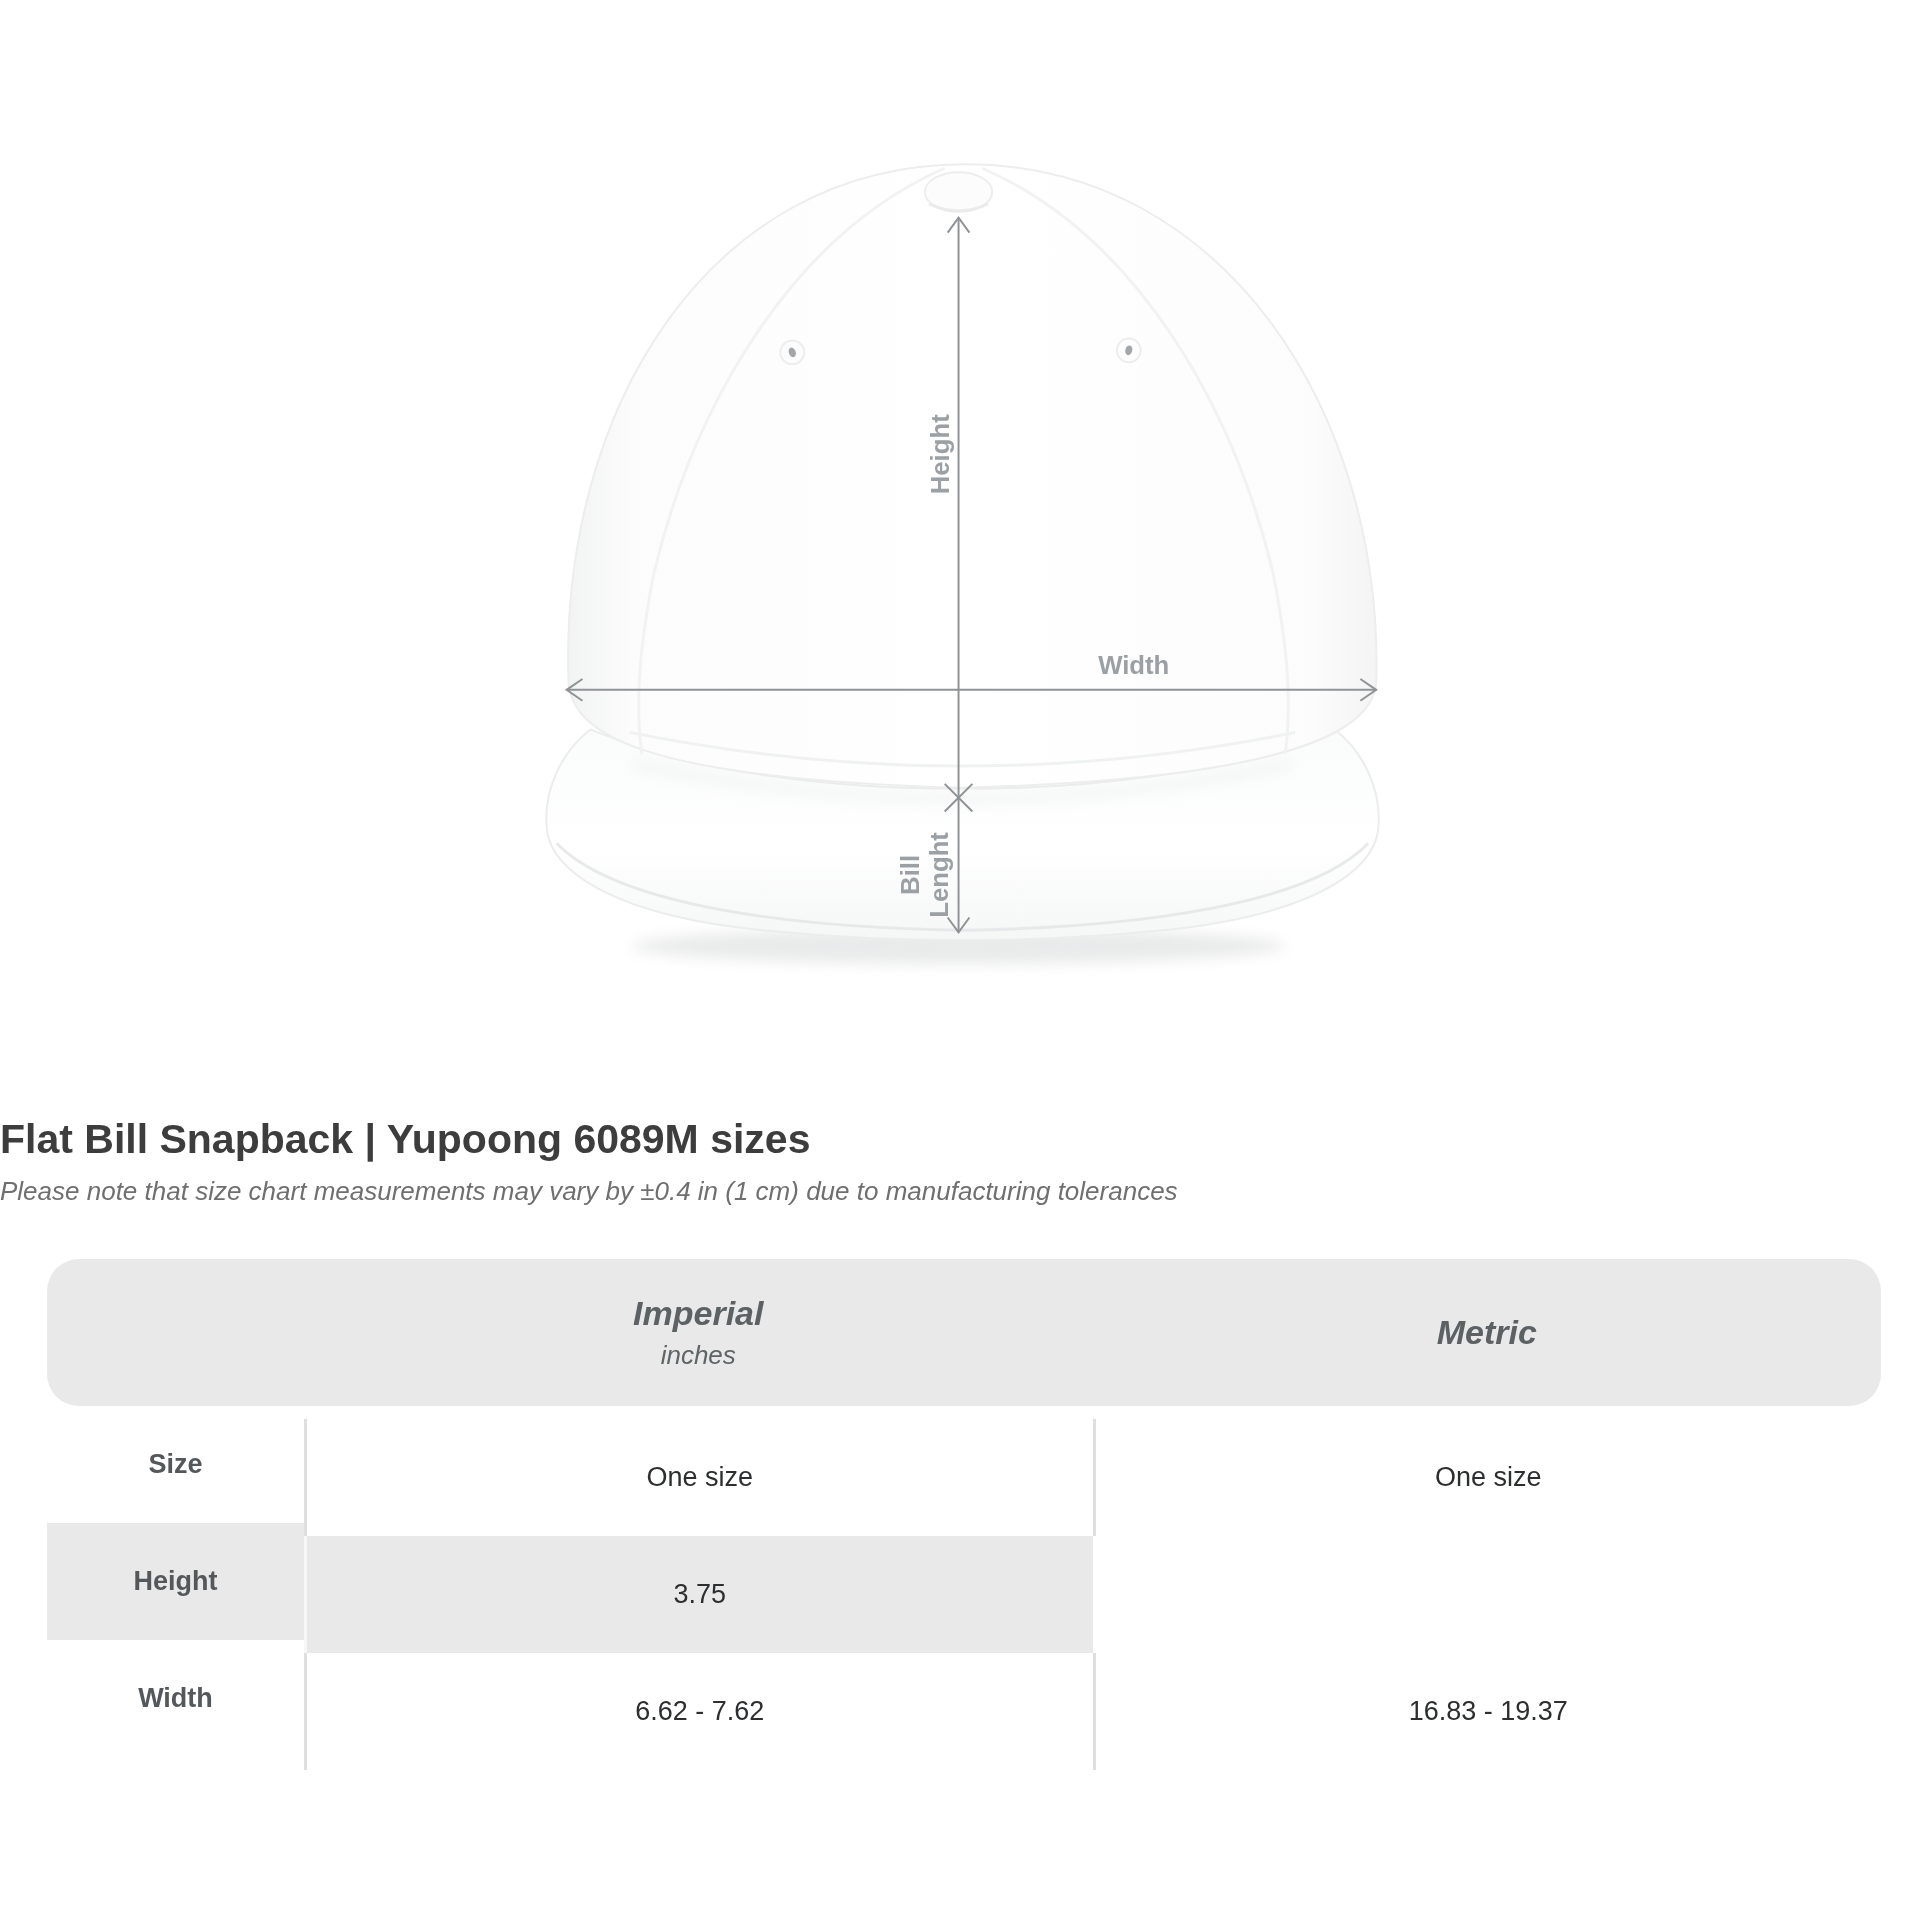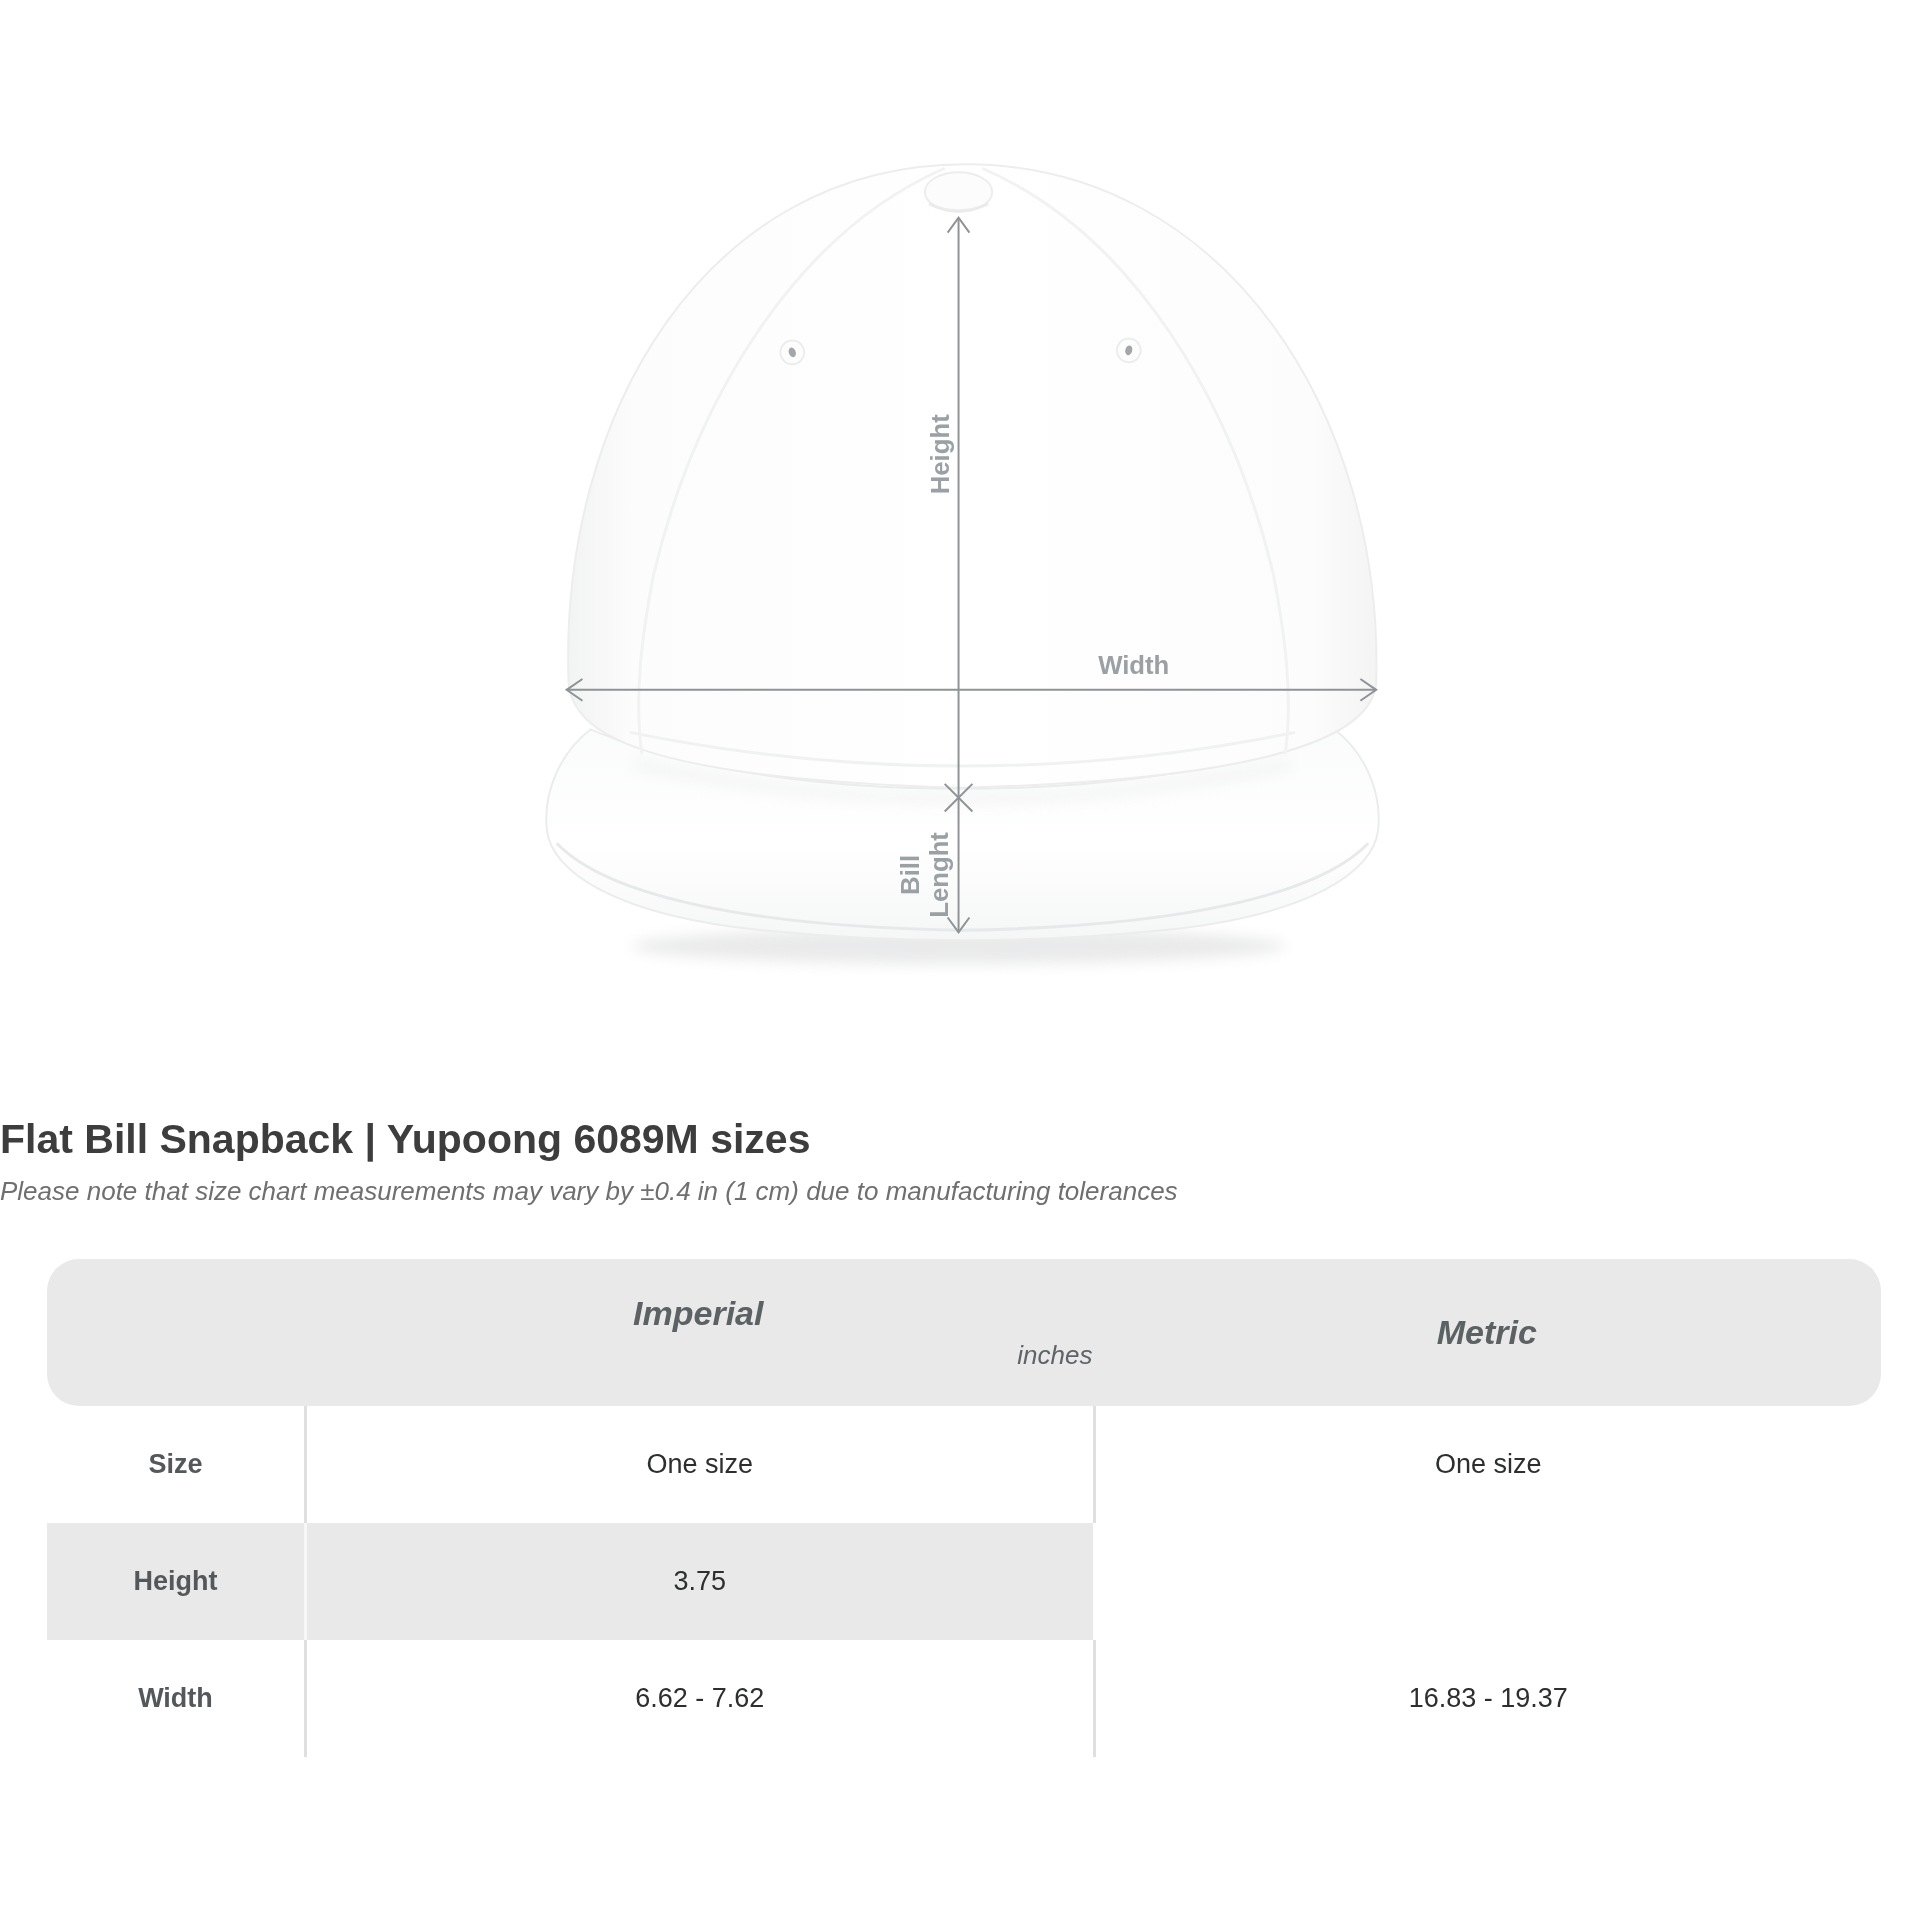--- a/index.html
+++ b/index.html
@@ -63,34 +63,33 @@
     font-size: 34px;
     font-weight: bold;
     font-style: italic;
     color: #5c6164;
   }
   .unit-sublabel {
     margin-top: 7px;
     font-size: 26px;
     font-style: italic;
     color: #5f6467;
-    text-align: right;
   }
   .trow {
     display: grid;
     grid-template-columns: 257px 1fr 1fr;
     height: 117px;
   }
   .trow .cell {
     display: flex;
     align-items: center;
     justify-content: center;
     height: 100%;
   }
-  .trow .cell + .cell { border-left: 3px solid #dfdfdf; }
+  .trow .cell + .cell { border-left: 3px solid #dfdfdf; margin-top: 13px; }
   .trow.gray .cell { background: #e9e9e9; }
   .trow.gray .cell + .cell { border-left-color: #f7f7f7; }
   .trow.gray.last .cell:first-child { border-radius: 0 0 0 26px; }
   .trow.gray.last .cell:last-child { border-radius: 0 0 26px 0; }
   .row-label {
     font-weight: bold;
     font-size: 27px;
     color: #54585b;
   }
   .row-value {

